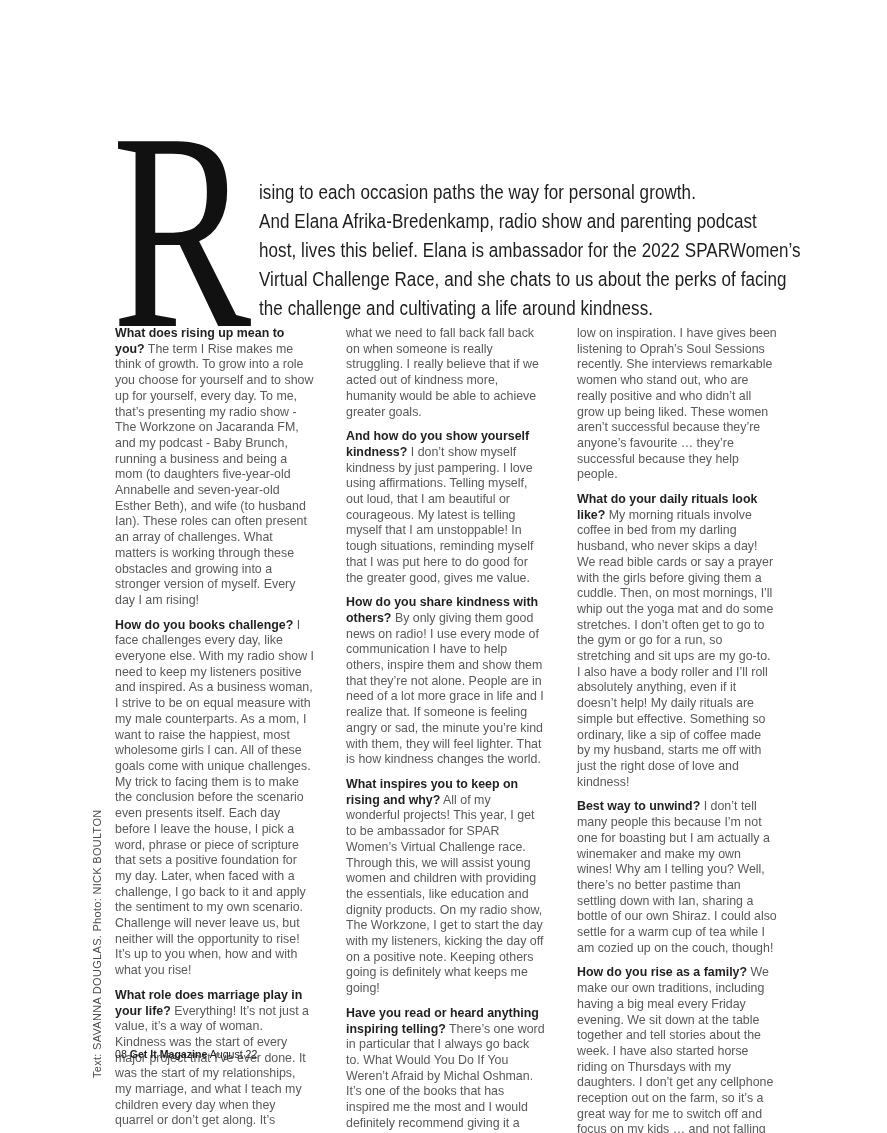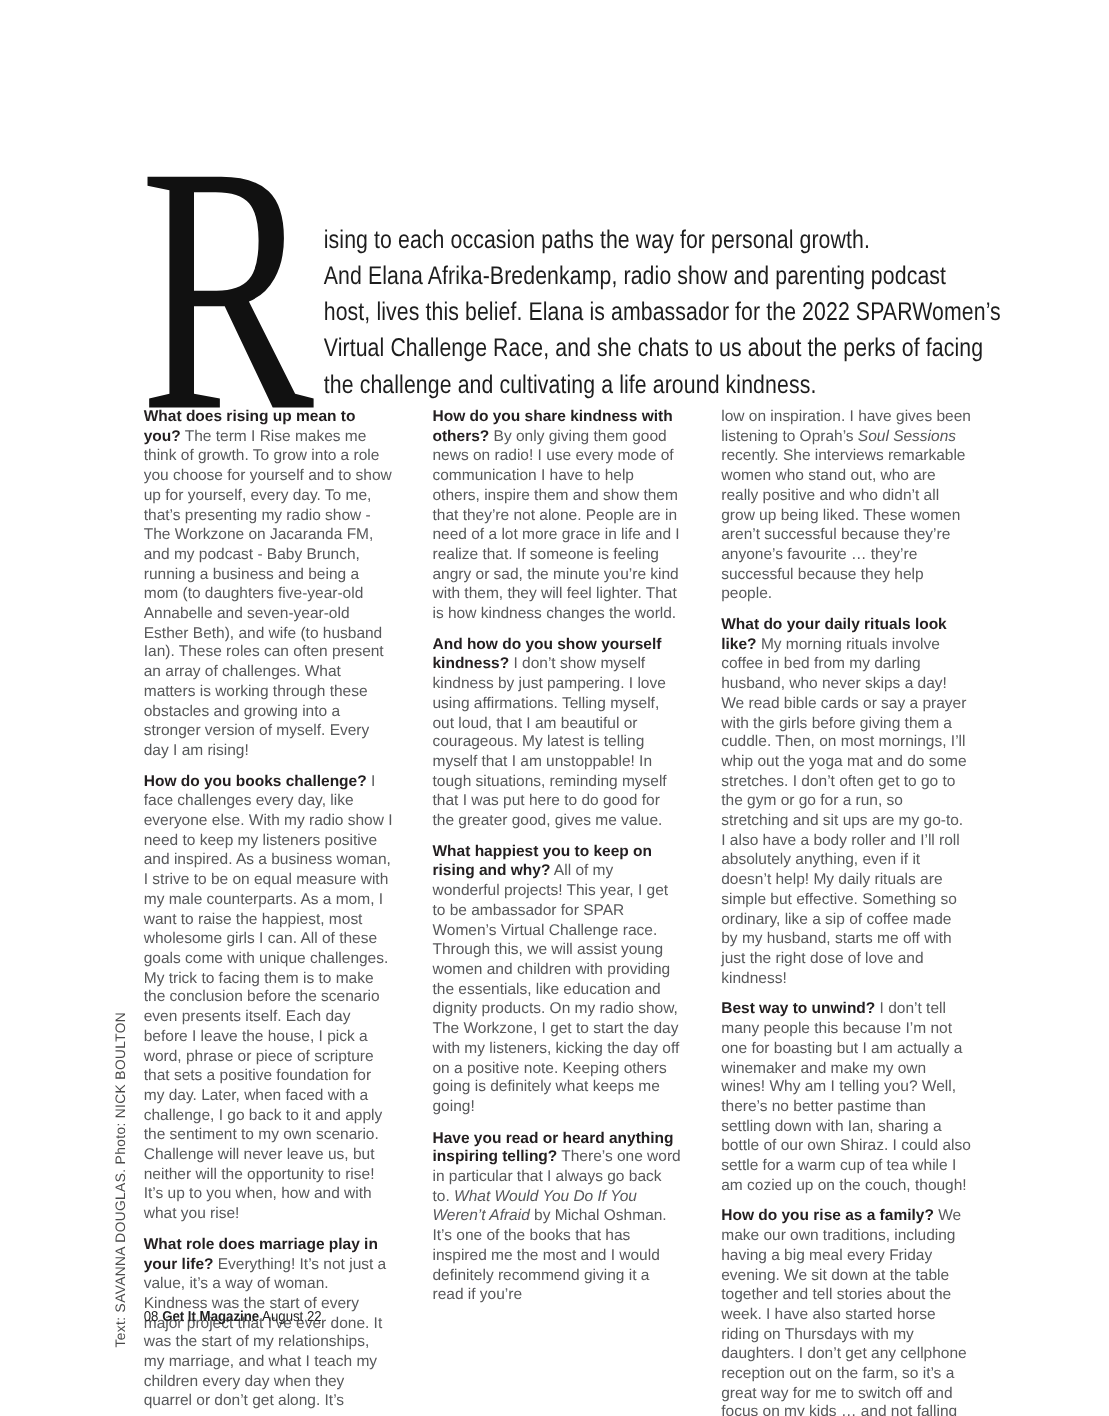--- a/index.html
+++ b/index.html
@@ -54,21 +54,21 @@
   }
   .col { width: 212px; }
   .block {
     font-size: 12.4px;
     line-height: 15.7px;
     color: #58595b;
     margin-bottom: 9px;
   }
   .q { font-weight: bold; color: #231f20; }
   .a { font-style: normal; }
-  em.a { font-style: italic; }
+  em.a { }
 
   
   .credit {
     position: absolute;
     left: -63px;
     top: 912px;
     width: 320px;
     transform: rotate(-90deg);
     transform-origin: center center;
     font-size: 11px;
@@ -121,29 +121,32 @@
         <span class="a">I face challenges every day, like everyone else. With my radio show I need to keep my listeners positive and inspired. As a business woman, I strive to be on equal measure with my male counterparts. As a mom, I want to raise the happiest, most wholesome girls I can. All of these goals come with unique challenges. My trick to facing them is to make the conclusion before the scenario even presents itself. Each day before I leave the house, I pick a word, phrase or piece of scripture that sets a positive foundation for my day. Later, when faced with a challenge, I go back to it and apply the sentiment to my own scenario. Challenge will never leave us, but neither will the opportunity to rise! It’s up to you when, how and with what you rise!</span>
       </p>
       <p class="block">
         <span class="q">What role does marriage play in your life?</span>
         <span class="a">Everything! It’s not just a value, it’s a way of woman. Kindness was the start of every major project that I’ve ever done. It was the start of my relationships, my marriage, and what I teach my children every day when they quarrel or don’t get along. It’s</span>
       </p>
     </section>
 
     <section class="col">
       <p class="block">
-        <span class="q">How do you share kindness with others?</span>
-        <span class="a">By only giving them good news on radio! I use every mode of communication I have to help others, inspire them and show them that they’re not alone. People are in need of a lot more grace in life and I realize that. If someone is feeling angry or sad, the minute you’re kind with them, they will feel lighter. That is how kindness changes the world.</span>
+        <span class="a">what we need to fall back fall back on when someone is really struggling. I really believe that if we acted out of kindness more, humanity would be able to achieve greater goals.</span>
       </p>
       <p class="block">
         <span class="q">And how do you show yourself kindness?</span>
         <span class="a">I don’t show myself kindness by just pampering. I love using affirmations. Telling myself, out loud, that I am beautiful or courageous. My latest is telling myself that I am unstoppable! In tough situations, reminding myself that I was put here to do good for the greater good, gives me value.</span>
       </p>
       <p class="block">
-        <span class="q">What happiest you to keep on rising and why?</span>
+        <span class="q">How do you share kindness with others?</span>
+        <span class="a">By only giving them good news on radio! I use every mode of communication I have to help others, inspire them and show them that they’re not alone. People are in need of a lot more grace in life and I realize that. If someone is feeling angry or sad, the minute you’re kind with them, they will feel lighter. That is how kindness changes the world.</span>
+      </p>
+      <p class="block">
+        <span class="q">What inspires you to keep on rising and why?</span>
         <span class="a">All of my wonderful projects! This year, I get to be ambassador for SPAR Women’s Virtual Challenge race. Through this, we will assist young women and children with providing the essentials, like education and dignity products. On my radio show, The Workzone, I get to start the day with my listeners, kicking the day off on a positive note. Keeping others going is definitely what keeps me going!</span>
       </p>
       <p class="block">
         <span class="q">Have you read or heard anything inspiring telling?</span>
         <span class="a">There’s one word in particular that I always go back to.</span>
         <em class="a">What Would You Do If You Weren’t Afraid</em>
         <span class="a">by Michal Oshman. It’s one of the books that has inspired me the most and I would definitely recommend giving it a read if you’re</span>
       </p>
     </section>
 

